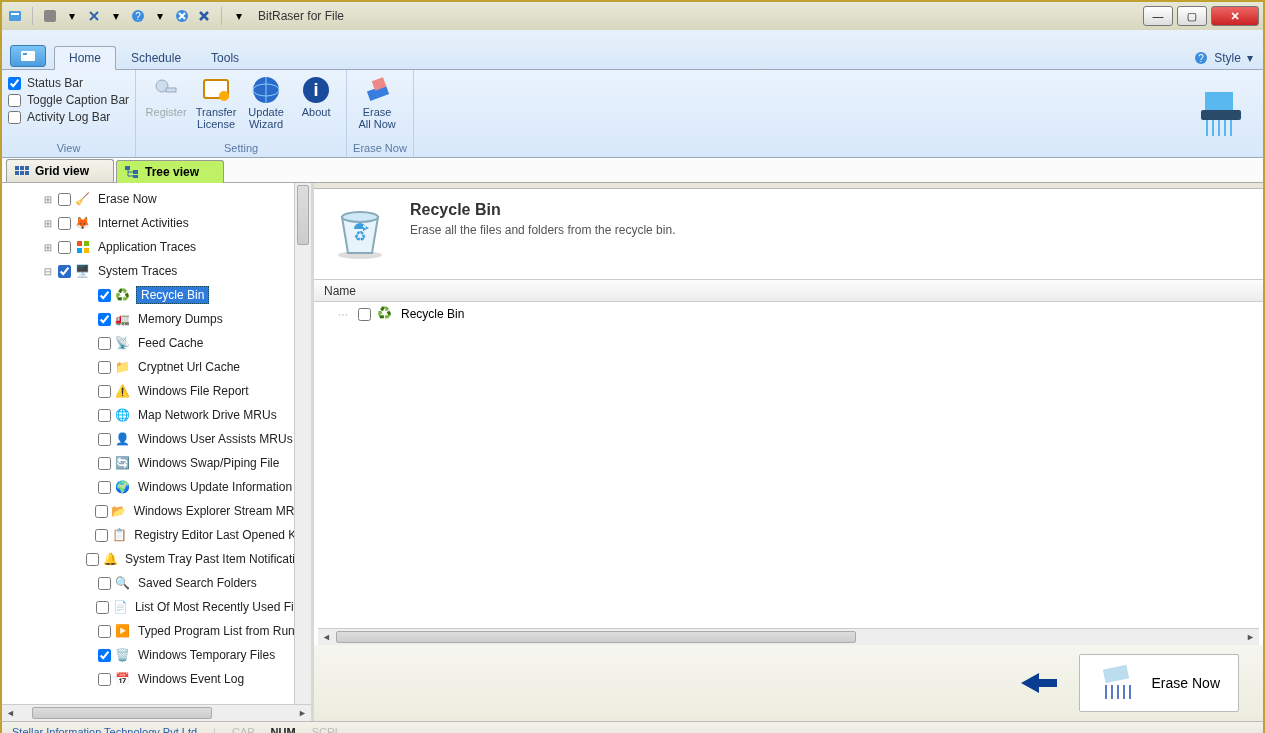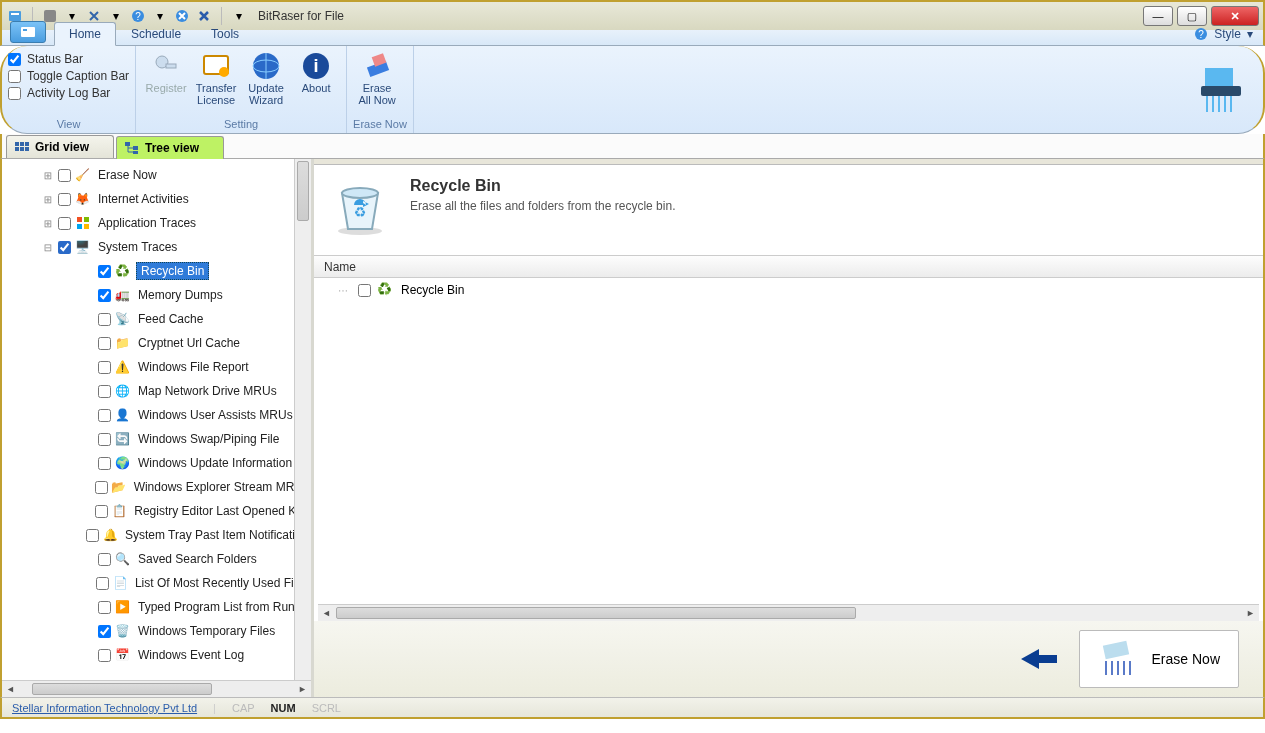--- a/index.html
+++ b/index.html
@@ -9,28 +9,28 @@
 .titlebar { height: 30px; background: linear-gradient(to bottom, #e8e8d8 0%, #d8d8c0 100%); border-bottom: 1px solid #aaa; display: flex; align-items: center; padding: 0 4px; border: 2px solid #c0a030; border-bottom: none; }
 .titlebar .qat { display: flex; align-items: center; gap: 4px; }
 .titlebar .qat-icon { width: 18px; height: 18px; display: flex; align-items: center; justify-content: center; font-size: 12px; }
 .titlebar .sep { width: 1px; height: 18px; background: #bbb; margin: 0 4px; }
 .titlebar .title { margin-left: 10px; font-size: 12px; color: #333; }
 .titlebar .win-controls { margin-left: auto; display: flex; }
 .titlebar .win-btn { width: 30px; height: 20px; border: 1px solid #777; border-radius: 3px; margin-left: 4px; display: flex; align-items: center; justify-content: center; font-size: 11px; background: linear-gradient(#fff,#ddd); cursor: pointer; }
 .titlebar .win-btn.close { background: linear-gradient(#e66,#c22); color: #fff; width: 48px; font-weight: bold; }
 
 
-.tabs-row { height: 16px; background: linear-gradient(to bottom, #e8f1fb, #d8e8f8); border-bottom: 1px solid #9ab; display: flex; align-items: flex-end; padding-left: 8px; border-left: 2px solid #c0a030; border-right: 2px solid #c0a030; }
+.tabs-row { height: 40px; background: linear-gradient(to bottom, #e8f1fb, #d8e8f8); border-bottom: 1px solid #9ab; display: flex; align-items: flex-end; padding-left: 8px; border-left: 2px solid #c0a030; border-right: 2px solid #c0a030; }
 .app-btn { width: 36px; height: 22px; background: linear-gradient(#7bc3f7,#4a9de0); border: 1px solid #3a7db0; border-radius: 3px; margin-right: 8px; display:flex;align-items:center;justify-content:center; margin-bottom:2px; }
 .tab { padding: 4px 14px; font-size: 12px; color: #2a4a7a; cursor: pointer; border: 1px solid transparent; border-bottom: none; }
 .tab.active { background: #eaf3fd; border: 1px solid #9ab; border-bottom: 1px solid #eaf3fd; border-radius: 3px 3px 0 0; position:relative; top:1px; }
 .style-area { margin-left: auto; padding: 4px 10px; font-size: 12px; color: #2a4a7a; display:flex; align-items:center; gap:6px; }
 
 
-.ribbon { height: 88px; background: linear-gradient(to bottom, #eaf3fd 0%, #d8e8fa 100%); border-bottom: 1px solid #9ab; display: flex; border-left: 2px solid #c0a030; border-right: 2px solid #c0a030; border-radius: 27px; }
+.ribbon { height: 88px; background: linear-gradient(to bottom, #eaf3fd 0%, #d8e8fa 100%); border-bottom: 1px solid #9ab; display: flex; border-left: 2px solid #c0a030; border-right: 2px solid #c0a030; }
 .ribbon .group { border-right: 1px solid #bcd0e8; padding: 2px 6px; display:flex; flex-direction:column; justify-content:space-between; }
 .ribbon .group-label { text-align:center; font-size:11px; color:#5a7aa5; padding-bottom:1px; }
 .ribbon .group-body { display:flex; gap:2px; }
 .chk-col { display:flex; flex-direction:column; gap:3px; padding-top:4px; font-size:12px; color:#333; }
 .chk-row { display:flex; align-items:center; gap:6px; }
 .chk-row input { width:13px; height:13px; }
 .big-btn { display:flex; flex-direction:column; align-items:center; justify-content:flex-start; width:48px; padding-top:2px; font-size:11px; color:#2a4a7a; text-align:center; cursor:pointer; }
 .big-btn .ico { width:32px; height:32px; border-radius:6px; display:flex; align-items:center; justify-content:center; font-size:18px; }
 .big-btn.disabled { color:#9aa; }
 .spacer-right { margin-left:auto; padding:6px 16px; display:flex; align-items:center; }

